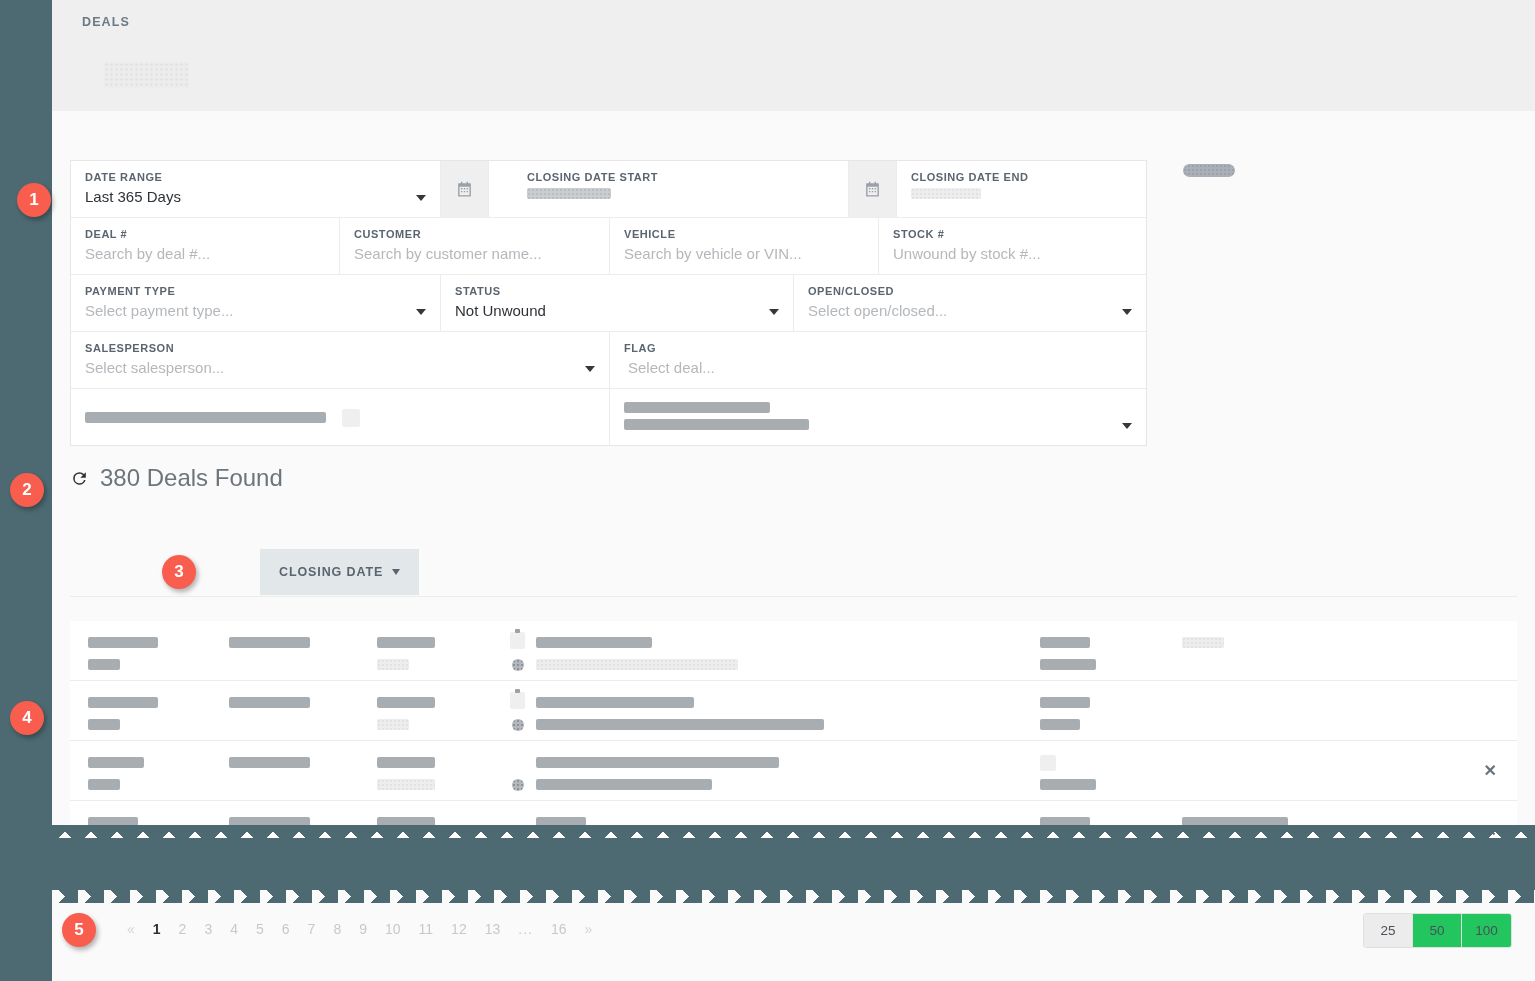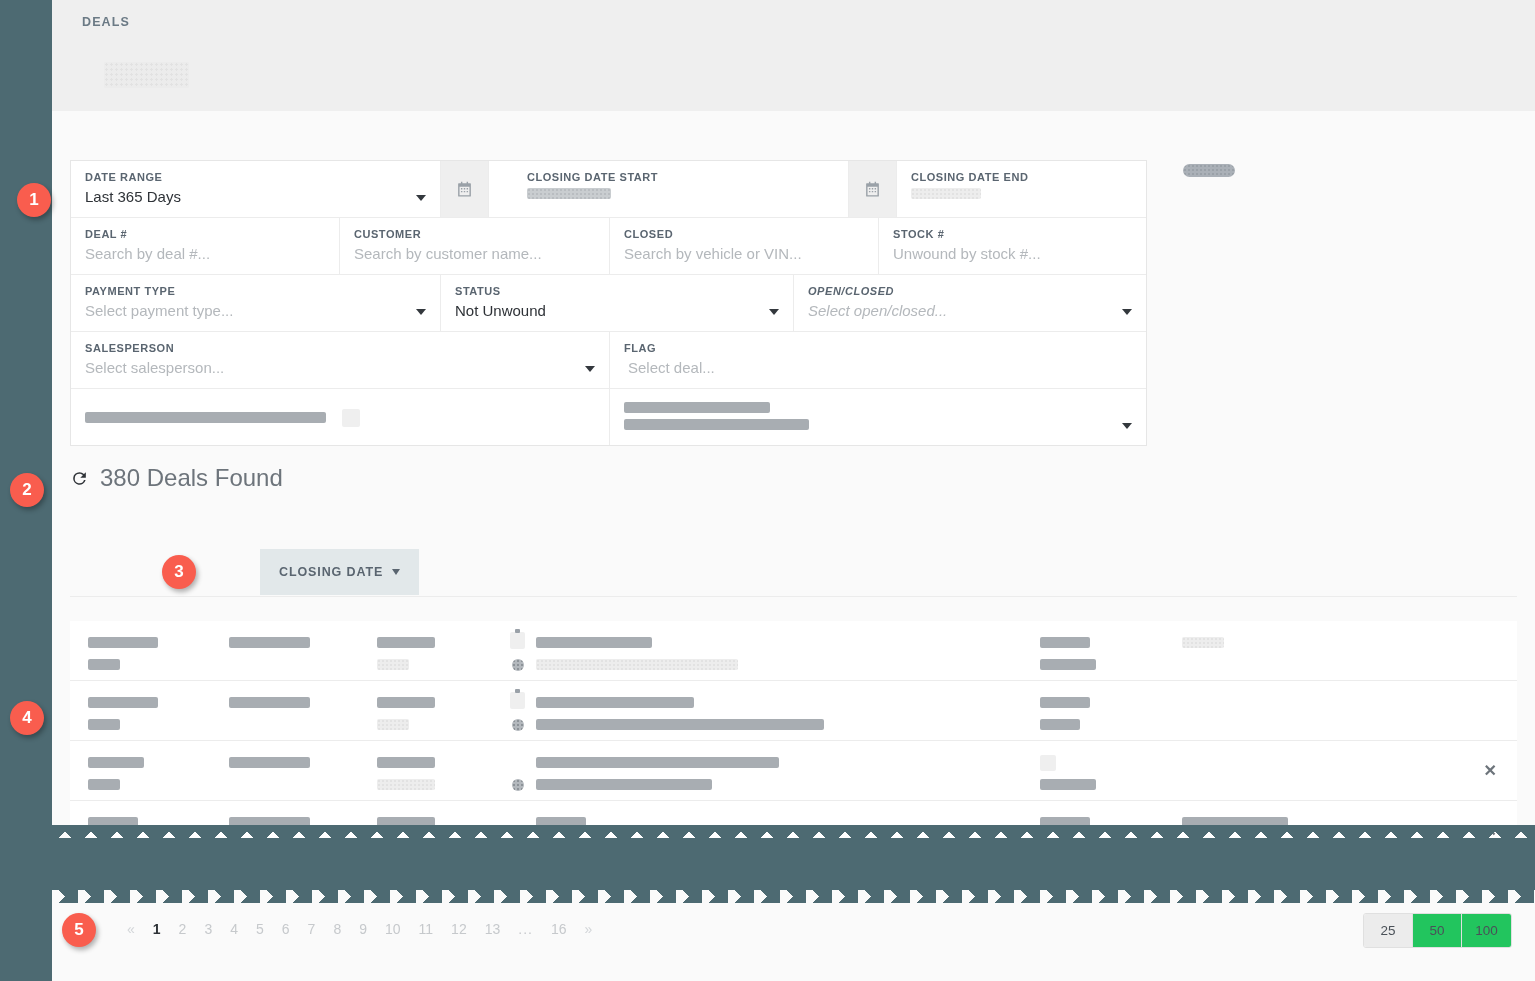--- a/index.html
+++ b/index.html
@@ -293,41 +293,41 @@
       <div class="frow">
         <div class="fcell" style="width:269px;">
           <div class="flabel">DEAL #</div>
           <div class="fplace">Search by deal #...</div>
         </div>
         <div class="fcell" style="width:270px;">
           <div class="flabel">CUSTOMER</div>
           <div class="fplace">Search by customer name...</div>
         </div>
         <div class="fcell" style="width:269px;">
-          <div class="flabel">CLOSED</div>
+          <div class="flabel">VEHICLE</div>
           <div class="fplace">Search by vehicle or VIN...</div>
         </div>
         <div class="fcell" style="width:267px;">
           <div class="flabel">STOCK #</div>
           <div class="fplace">Unwound by stock #...</div>
         </div>
       </div>
 
       <div class="frow">
         <div class="fcell" style="width:370px;">
           <div class="flabel">PAYMENT TYPE</div>
           <div class="fplace">Select payment type...</div>
           <div class="caret"></div>
         </div>
         <div class="fcell" style="width:353px;">
           <div class="flabel">STATUS</div>
           <div class="fvalue">Not Unwound</div>
           <div class="caret"></div>
         </div>
-        <div class="fcell" style="width:352px;font-style:italic;">
+        <div class="fcell" style="width:352px;">
           <div class="flabel">OPEN/CLOSED</div>
           <div class="fplace">Select open/closed...</div>
           <div class="caret"></div>
         </div>
       </div>
 
       <div class="frow">
         <div class="fcell" style="width:539px;">
           <div class="flabel">SALESPERSON</div>
           <div class="fplace">Select salesperson...</div>

